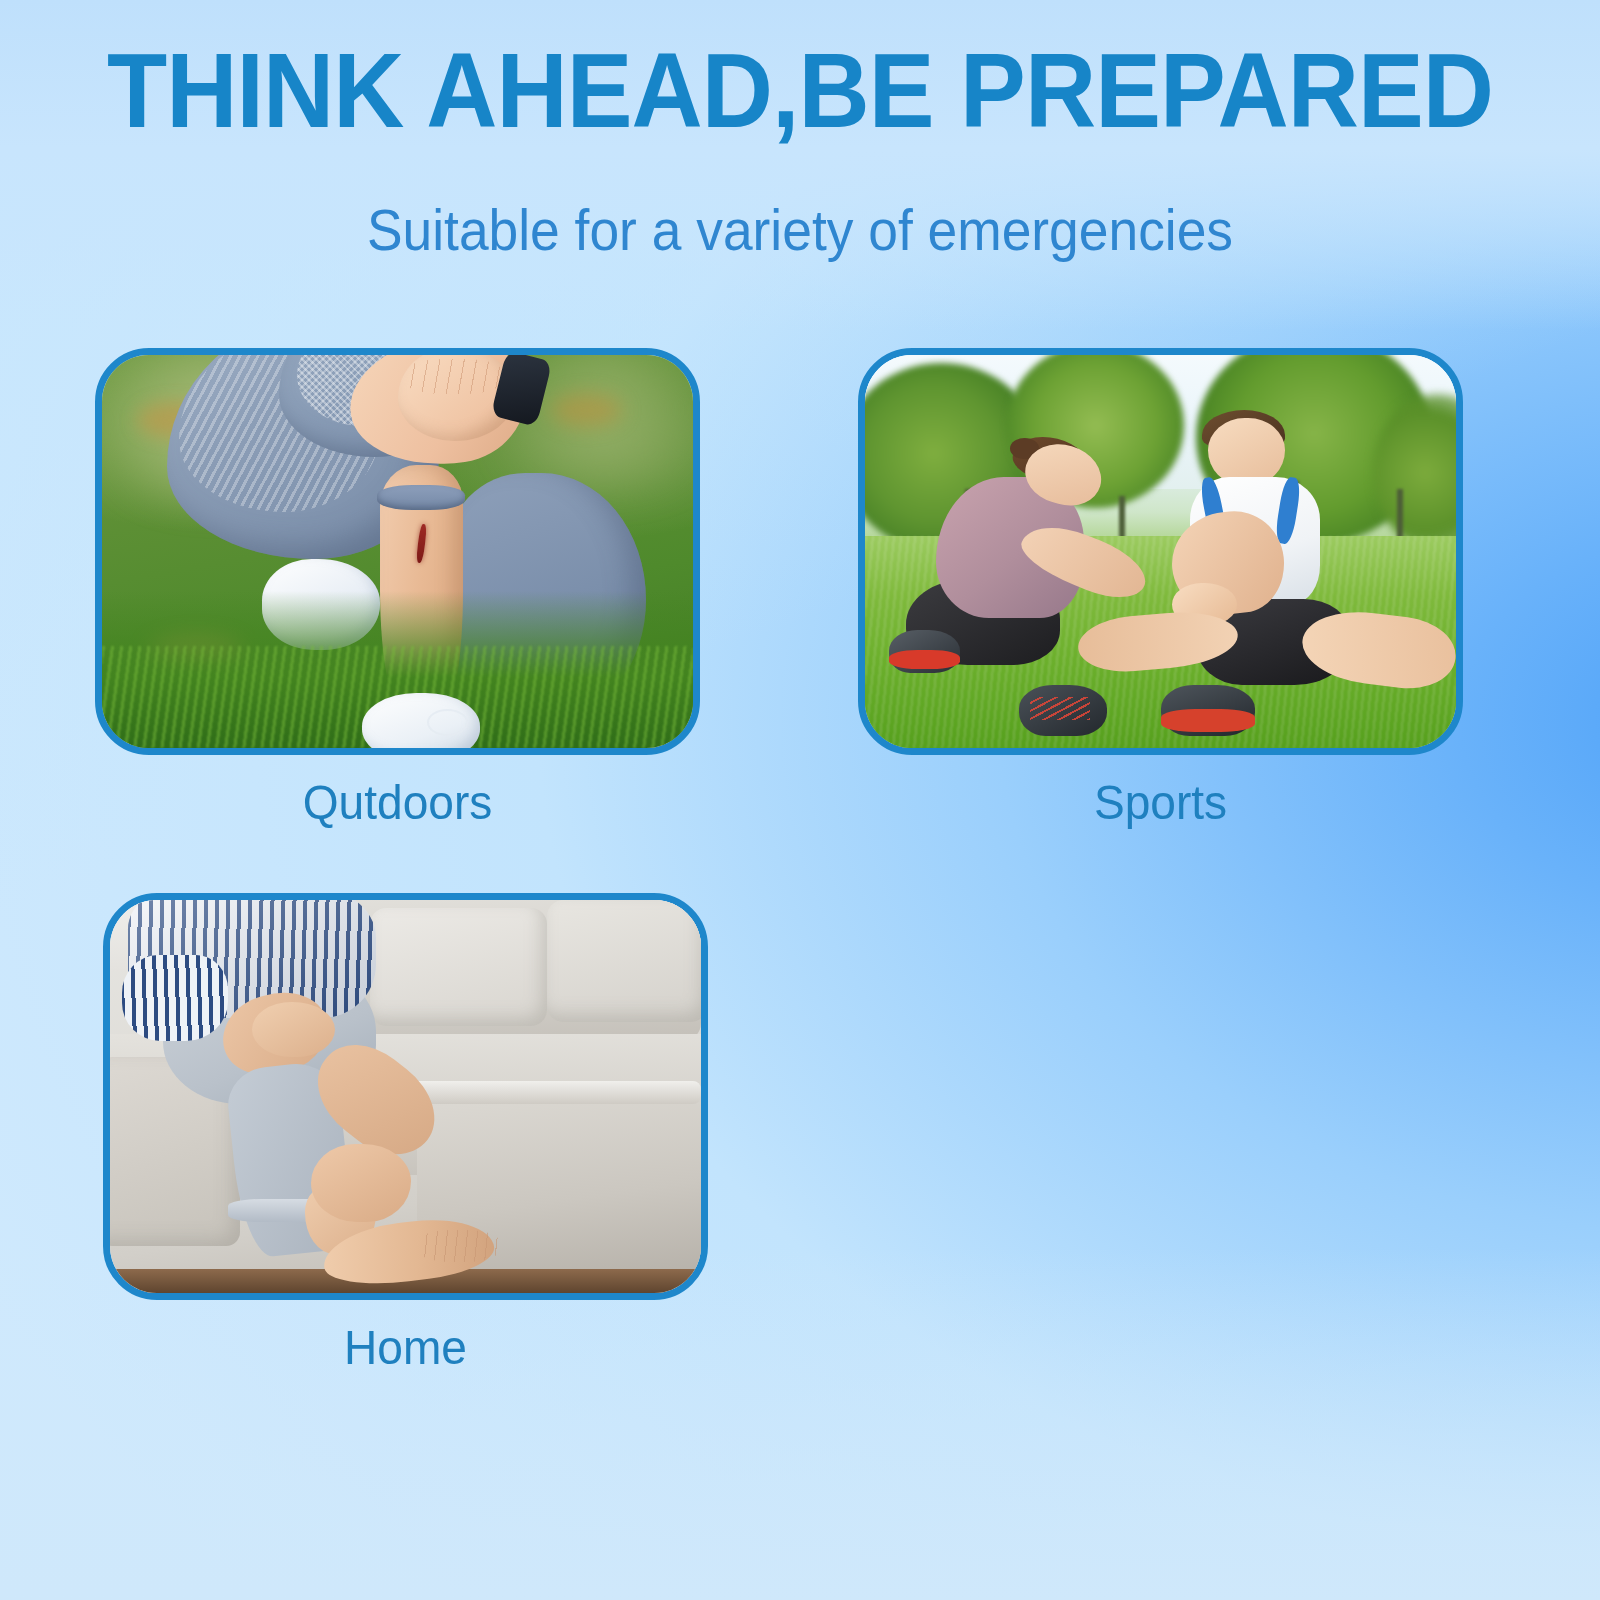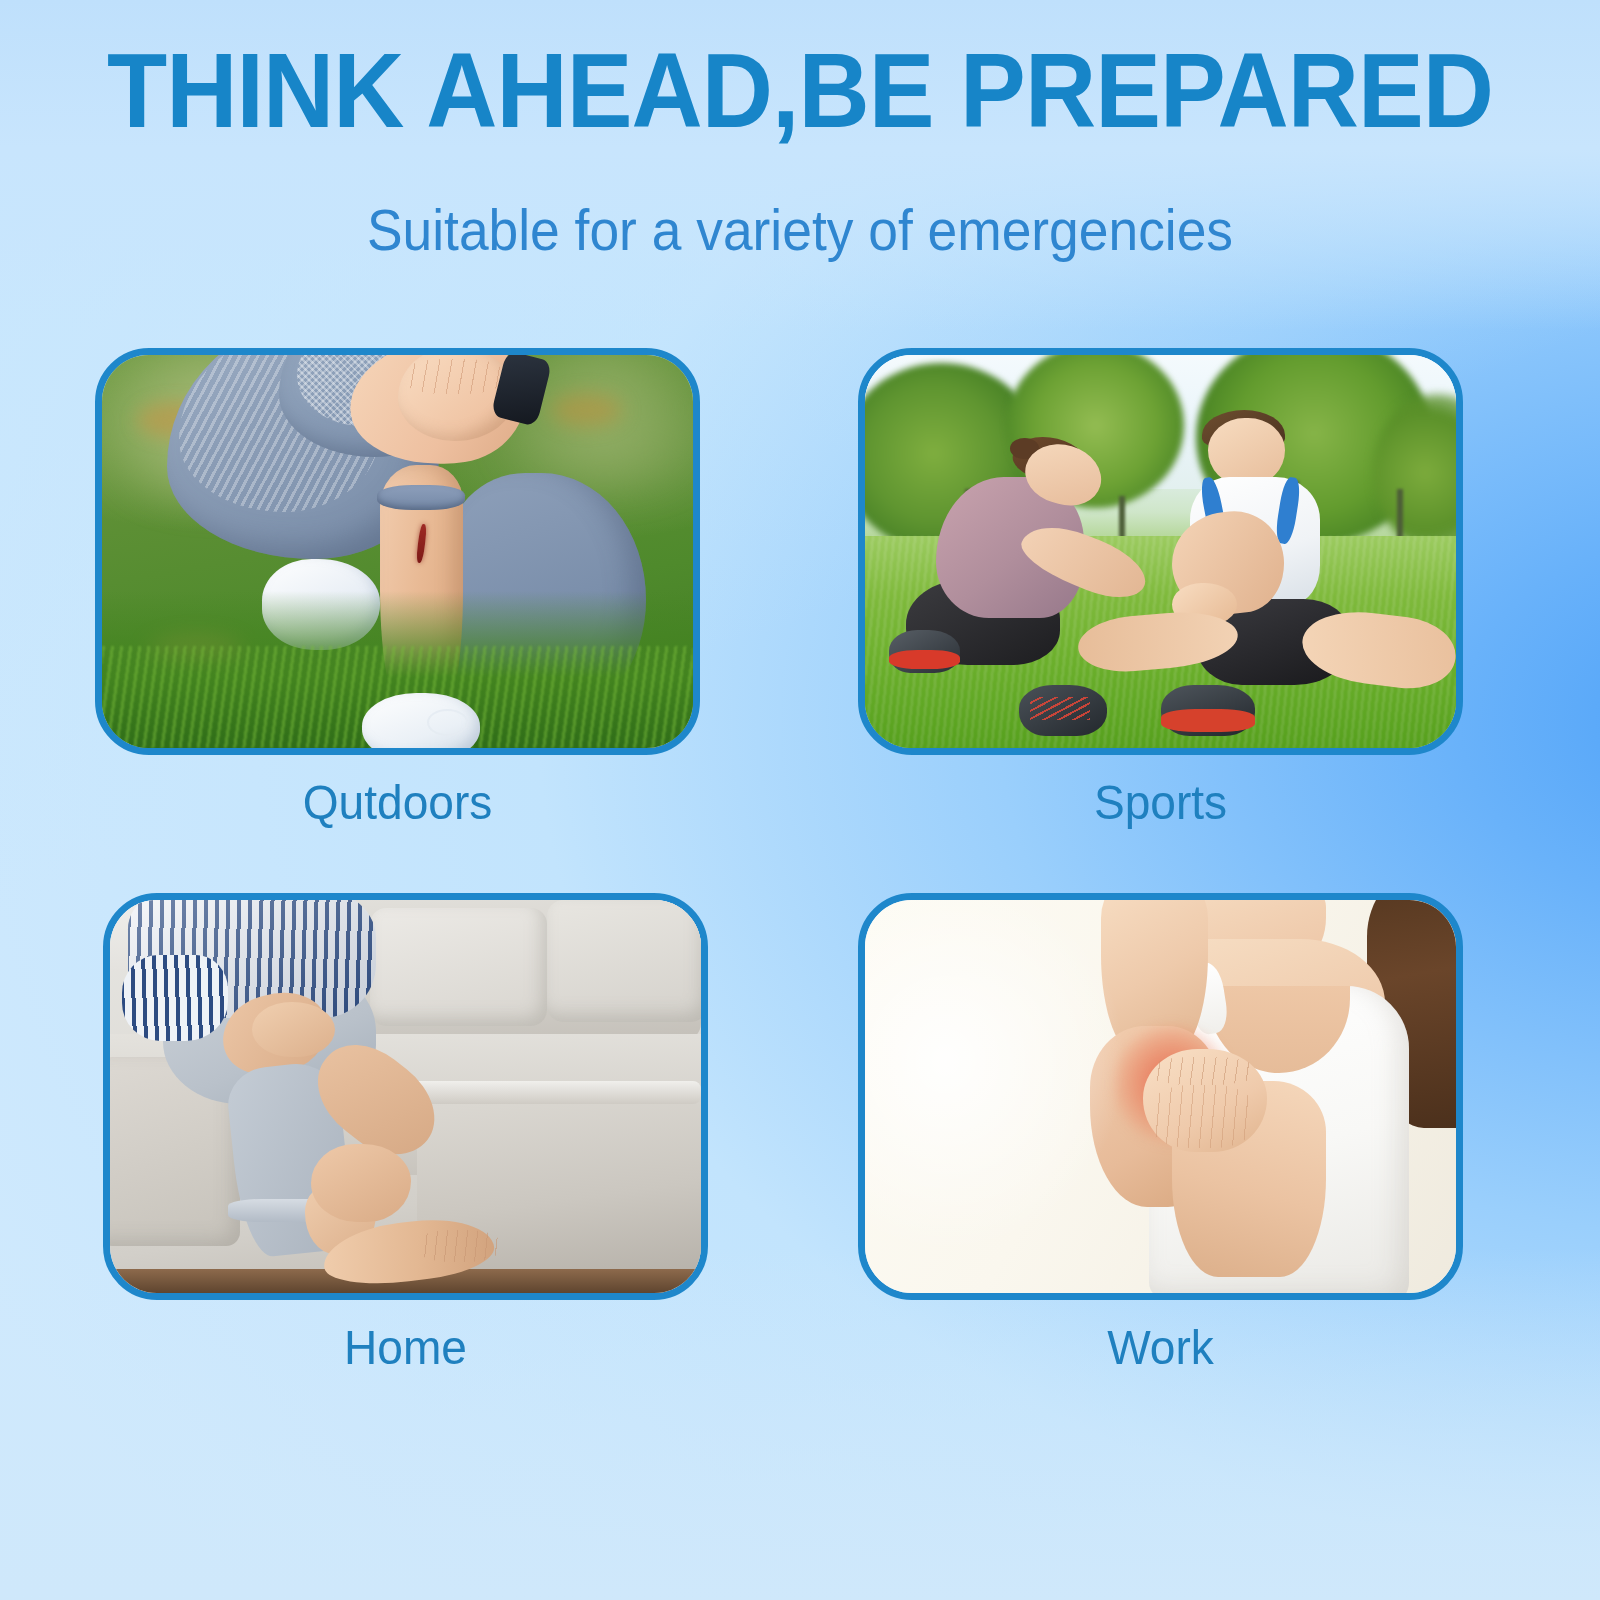--- a/index.html
+++ b/index.html
@@ -495,37 +495,15 @@
           <div class="sh hm-forearm"></div>
           <div class="sh hm-ankle"></div>
           <div class="sh hm-handLow"></div>
           <div class="sh hm-foot"></div>
           <div class="sh hm-toes"></div>
         </div>
       </div>
       <div class="caption">Home</div>
     </div>
 
-    <div class="cell c-br">
-      <div class="card">
-        <div class="ph p-work">
-          <div class="sh wk-hair"></div>
-          <div class="sh wk-neck"></div>
-          <div class="sh wk-chest"></div>
-          <div class="sh wk-collar"></div>
-          <div class="sh wk-tank"></div>
-          <div class="sh wk-tankScoop"></div>
-          <div class="sh wk-strapL"></div>
-          <div class="sh wk-upperArm"></div>
-          <div class="sh wk-elbow"></div>
-          <div class="sh wk-red"></div>
-          <div class="sh wk-forearm"></div>
-          <div class="sh wk-hand"></div>
-          <div class="sh wk-knuck"></div>
-          <div class="sh wk-fingers"></div>
-          <div class="sh wk-glow"></div>
-        </div>
-      </div>
-      <div class="caption">Work</div>
-    </div>
 
   </div>
 </div>
 
 </body></html>

